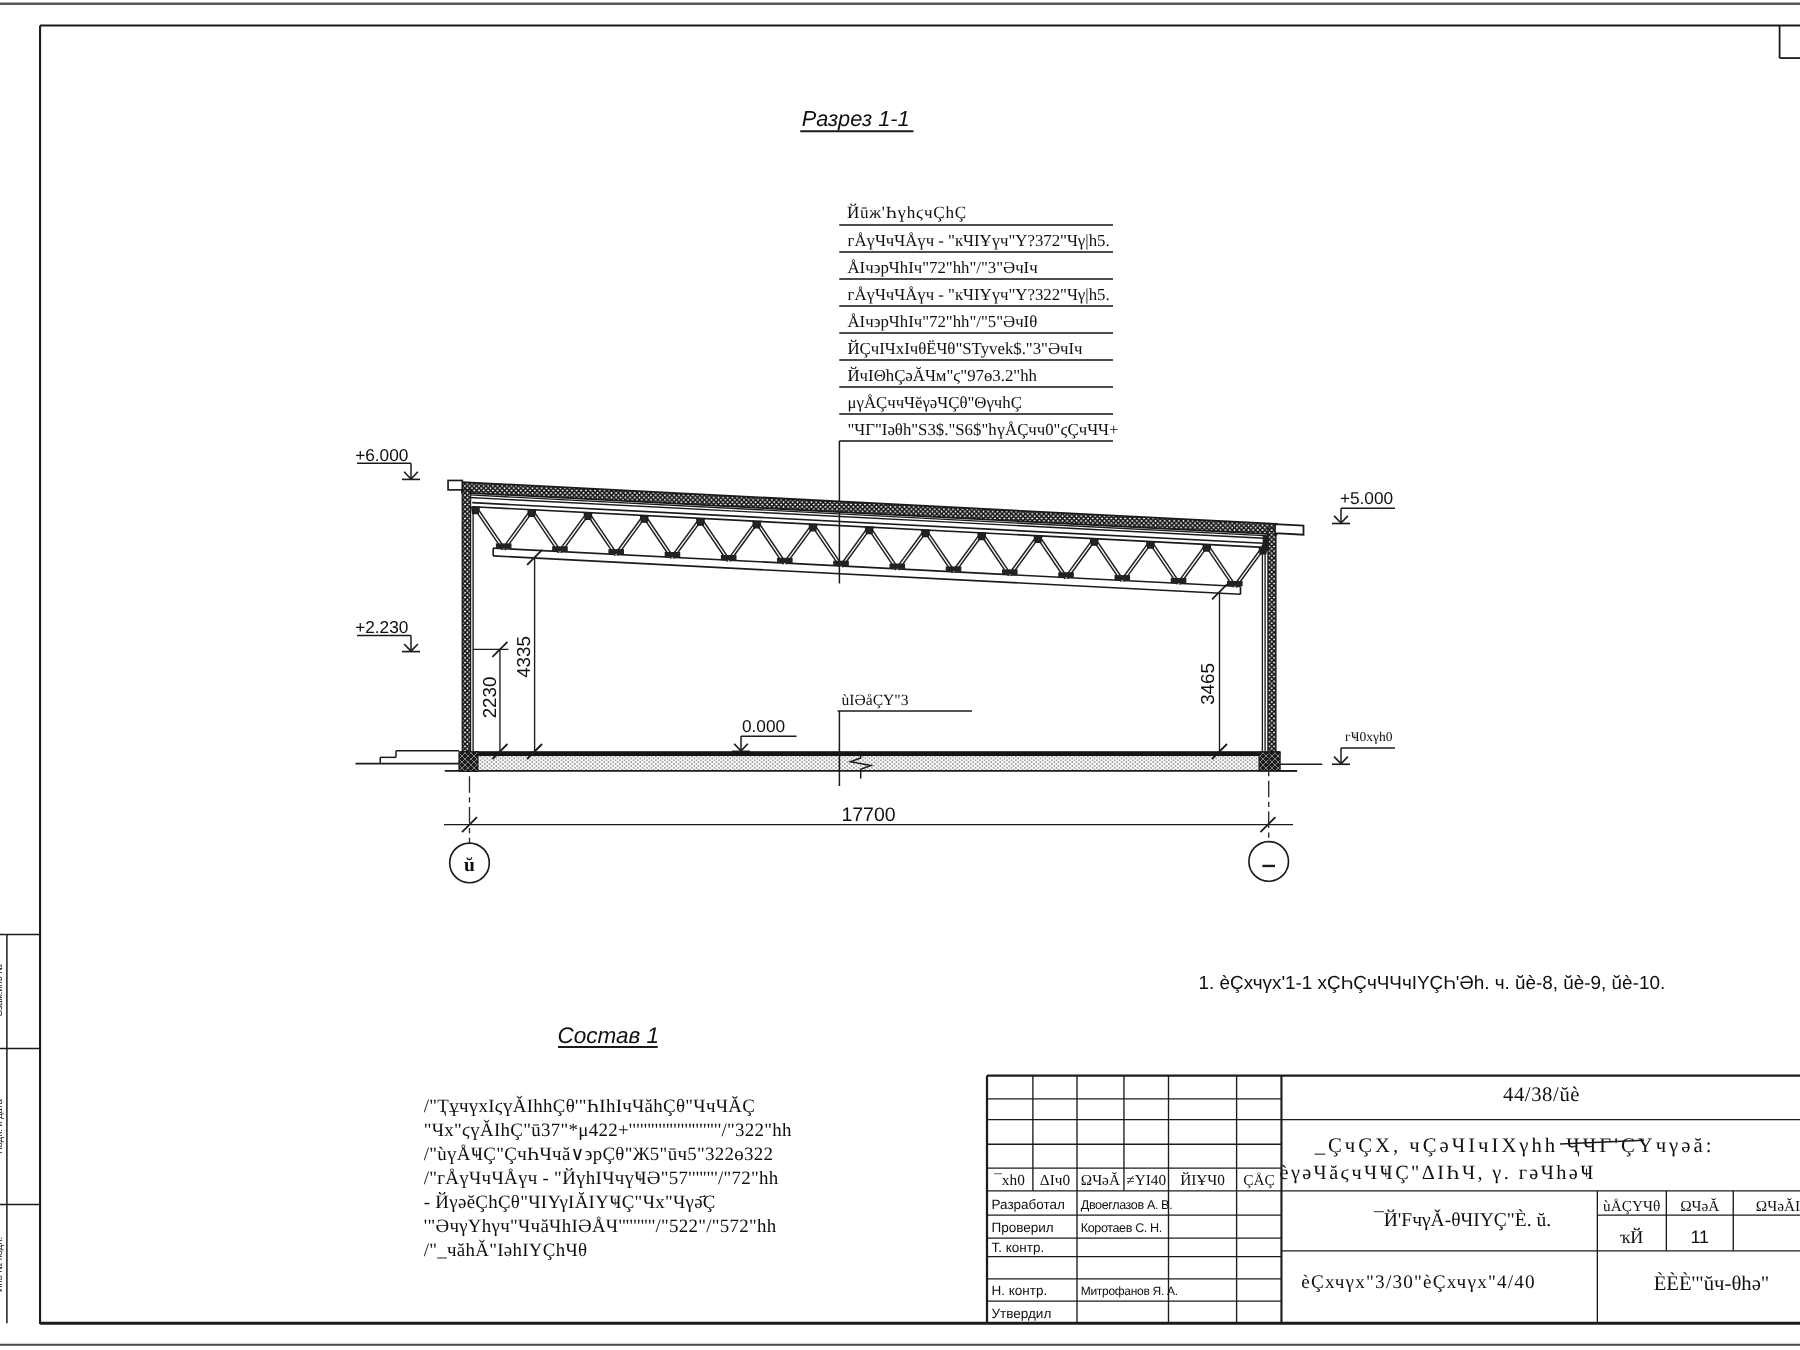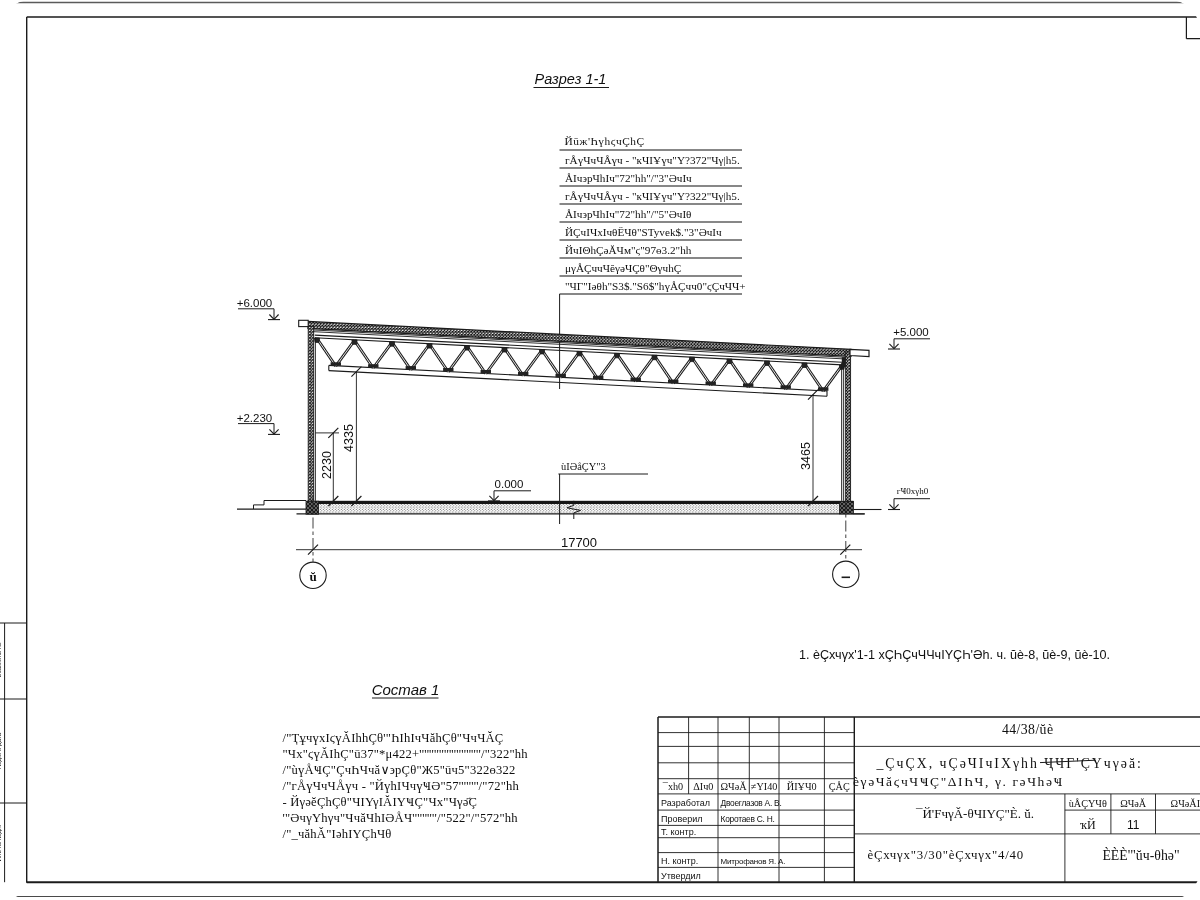--- a/index.html
+++ b/index.html
@@ -1,15 +1,15 @@
 <!DOCTYPE html>
 <html><head><meta charset="utf-8">
 <style>
 html,body{margin:0;padding:0;background:#fff;}
-#page{position:relative;width:1200px;height:900px;background:#fff;overflow:hidden;border-radius:31px;}
+#page{position:relative;width:1200px;height:900px;background:#fff;overflow:hidden;}
 svg{position:absolute;left:0;top:0;}
 </style></head>
 <body>
 <div id="page">
 <svg width="1200" height="900" viewBox="0 0 1200 900">
 <defs>
 <pattern id="chk" width="3.1" height="3.1" patternUnits="userSpaceOnUse">
 <rect width="3.1" height="3.1" fill="#fff"></rect>
 <path d="M0,0 L3.1,3.1 M3.1,0 L0,3.1" stroke="#141414" stroke-width="1.05"></path>
 </pattern>

